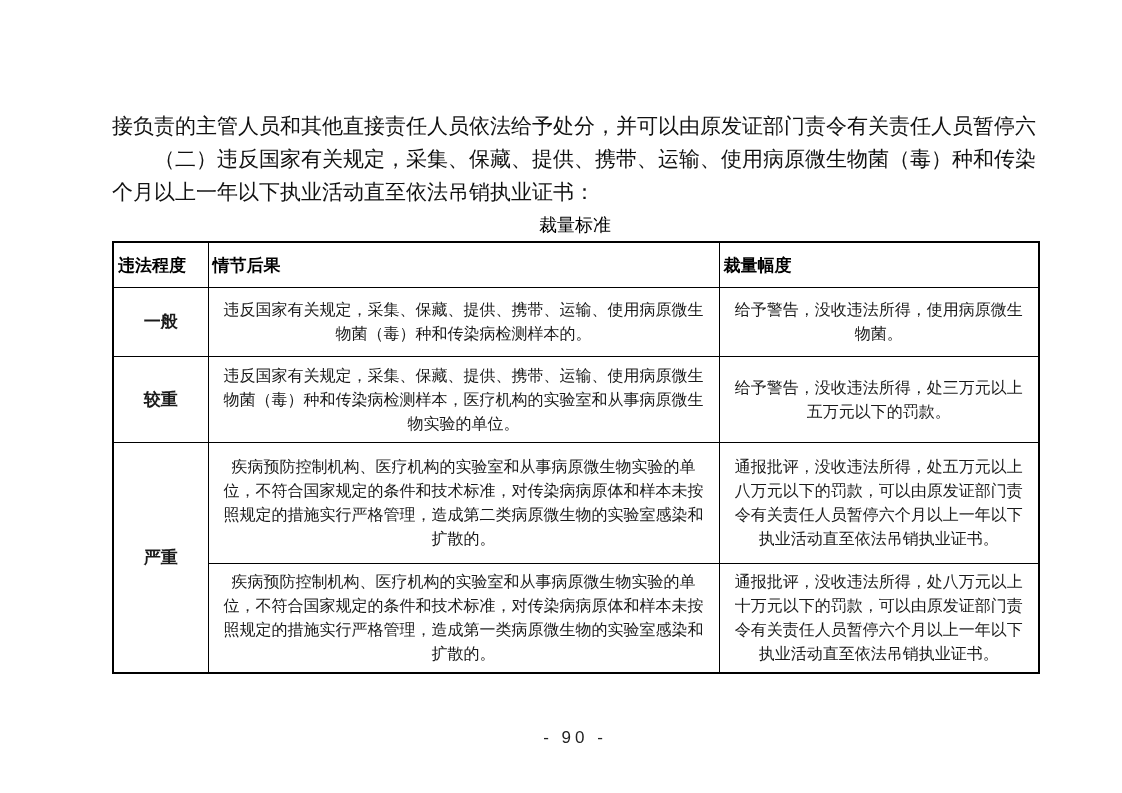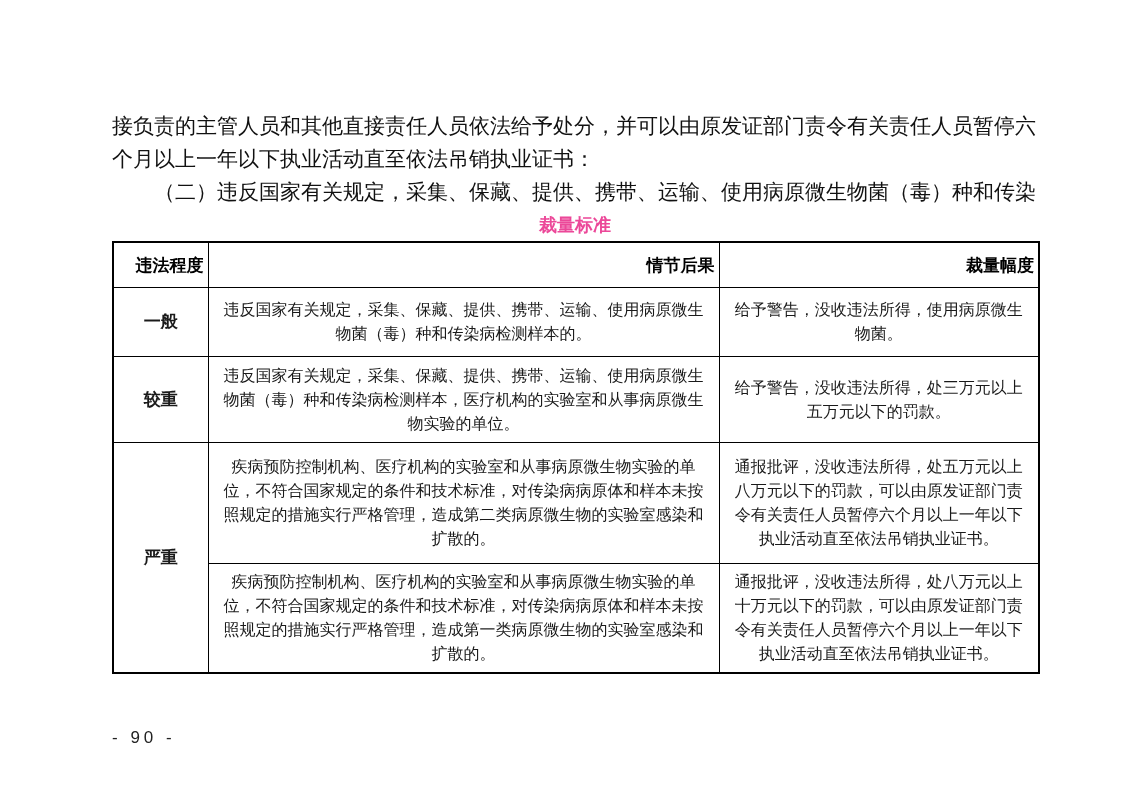--- a/index.html
+++ b/index.html
@@ -27,44 +27,44 @@
   }
   .body-text .line { height: 33px; }
   .body-text .line.indent { padding-left: 42px; }
 
   
   .table-title {
     margin-top: 6px;
     width: 926px;
     text-align: center;
     font-family: "Liberation Sans", "DejaVu Sans", sans-serif;
-    font-weight: bold;
+    font-weight: normal;
     font-size: 18px;
     line-height: 21px;
-    color: #ec4899;
+    color: #000000;
   }
 
   
   table.discretion {
     margin-top: 5px;
     width: 926px;
     border-collapse: collapse;
     table-layout: fixed;
     border: 2px solid #000;
   }
   table.discretion col.c1 { width: 95px; }
   table.discretion col.c2 { width: 511px; }
   table.discretion col.c3 { width: 320px; }
   table.discretion th {
     border: 1.5px solid #000;
     height: 44px;
     font-family: "Liberation Sans", "DejaVu Sans", sans-serif;
     font-weight: bold;
     font-size: 17px;
-    text-align: right;
+    text-align: left;
     vertical-align: middle;
     padding: 0 4px;
   }
   table.discretion td {
     border: 1.5px solid #000;
     font-family: "Liberation Serif", "DejaVu Serif", serif;
     font-size: 16px;
     line-height: 24px;
     vertical-align: middle;
     padding: 6px 10px;
@@ -79,36 +79,36 @@
   }
   tr.r1 td { height: 56px; }
   tr.r2 td { height: 73px; }
   tr.r3 td { height: 108px; }
   tr.r4 td { height: 84px; }
 
   
   .footer {
     margin-top: 54px;
     width: 926px;
-    text-align: left;
+    text-align: center;
     font-family: "Liberation Sans", "DejaVu Sans", sans-serif;
     font-size: 17px;
     letter-spacing: 4px;
     color: #222;
   }
 </style>
 </head>
 <body>
 
 <div class="page">
 
   <div class="body-text">
     <div class="line">接负责的主管人员和其他直接责任人员依法给予处分，并可以由原发证部门责令有关责任人员暂停六</div>
+    <div class="line indent">（二）违反国家有关规定，采集、保藏、提供、携带、运输、使用病原微生物菌（毒）种和传染</div>
     <div class="line">个月以上一年以下执业活动直至依法吊销执业证书：</div>
-    <div class="line indent">（二）违反国家有关规定，采集、保藏、提供、携带、运输、使用病原微生物菌（毒）种和传染</div>
   </div>
 
   <div class="table-title">裁量标准</div>
 
   <table class="discretion">
     <colgroup>
         <col class="c1">
         <col class="c2">
         <col class="c3">
       </colgroup>

